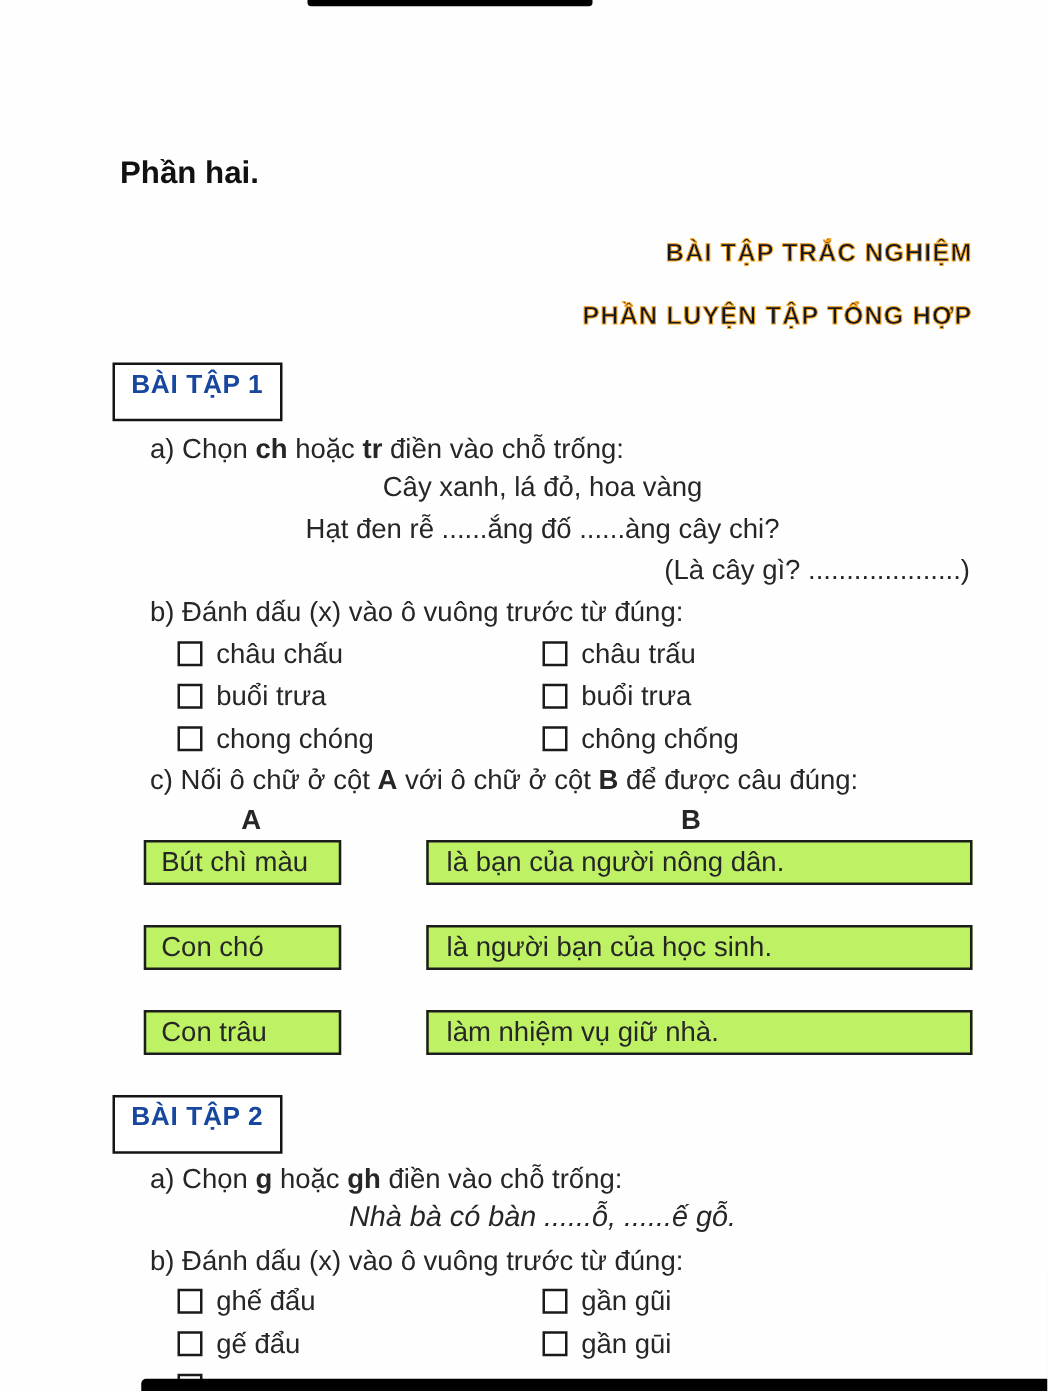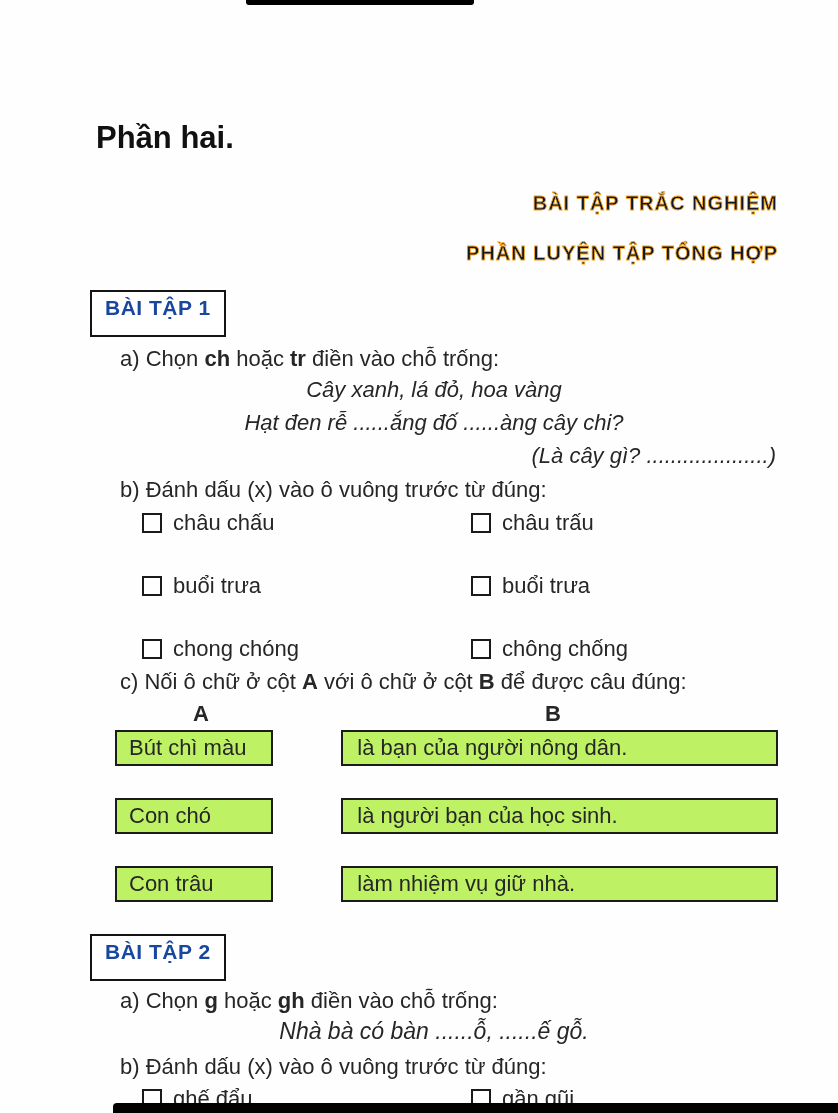--- a/index.html
+++ b/index.html
@@ -23,21 +23,21 @@
   .scan-bottom{
     position:absolute;bottom:0;left:113px;right:0;height:10px;
     background:#000;border-radius:4px 0 0 0;
   }
   .content{
     box-sizing:border-box;
     padding:120px 60px 0 90px;
   }
   .section-label{
     margin:0 0 0 6px;
-    font-size:31px;font-weight:bold;color:#111;
+    font-size:25px;font-weight:bold;color:#111;
     line-height:36px;
   }
   .main-title{
     margin:22px 0 0 30px;
     text-align:right;
     color:#0f172a;
     font-weight:bold;
     font-size:20px;
     line-height:50px;
     letter-spacing:1px;
@@ -57,38 +57,36 @@
   .ex-label.second{margin-top:32px;}
   .line{
     margin:8px 0 0 30px;
     font-size:22px;
     line-height:28px;
   }
   .line .b{font-weight:bold;}
   .line.tight{margin-top:4px;}
   .line.mid{margin-top:6px;}
   .poem{
-    font-style:italic;
     font-size:22px;
     line-height:33px;
   }
   .poem .center{text-align:center;}
   .poem .right{text-align:right;padding-right:2px;}
   .sentence{
     font-style:italic;
     font-size:23px;
     line-height:32px;
     text-align:center;
   }
   .cbx-grid{
     margin:6px 0 0 52px;
     display:grid;
     grid-template-columns:292px 1fr;
     row-gap:8px;
-    gap:37px;
   }
   .cbx-grid.second{margin-top:5px;}
   .cbx-item{
     display:flex;align-items:center;height:26px;
   }
   .cbx{
     box-sizing:border-box;
     width:20px;height:20px;flex:none;
     border:2px solid #1a1a1a;
     background:#fff;

